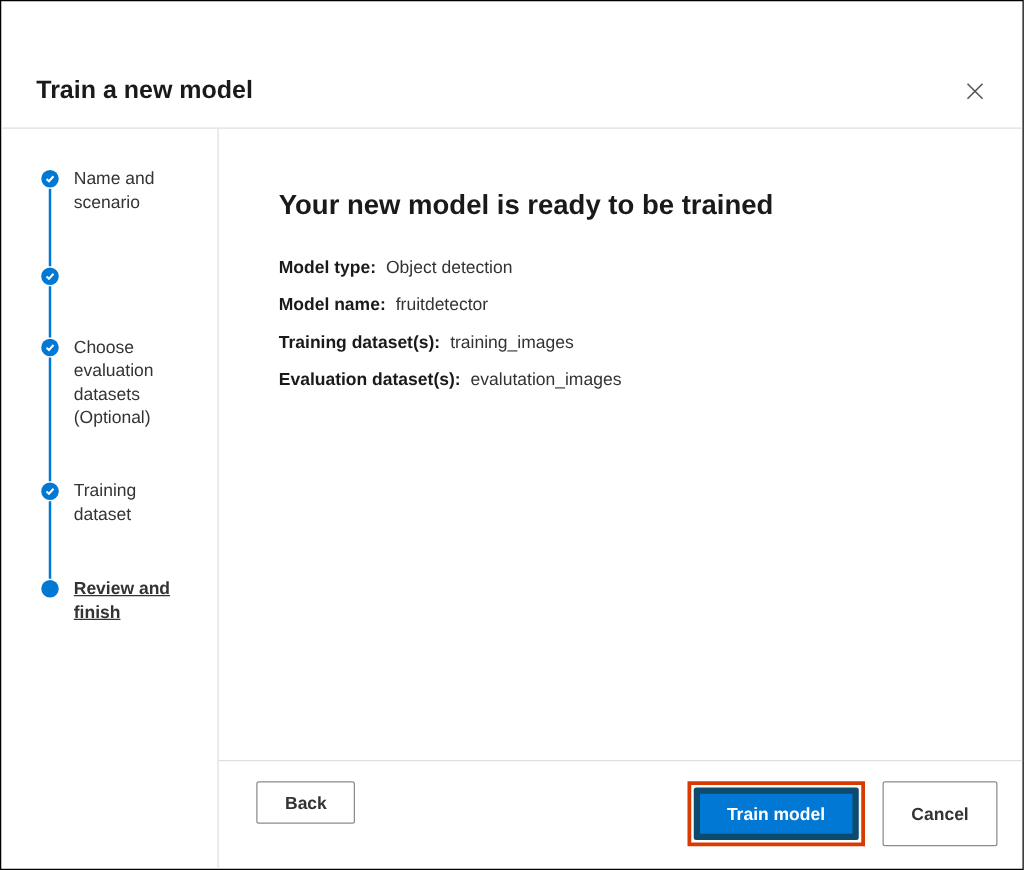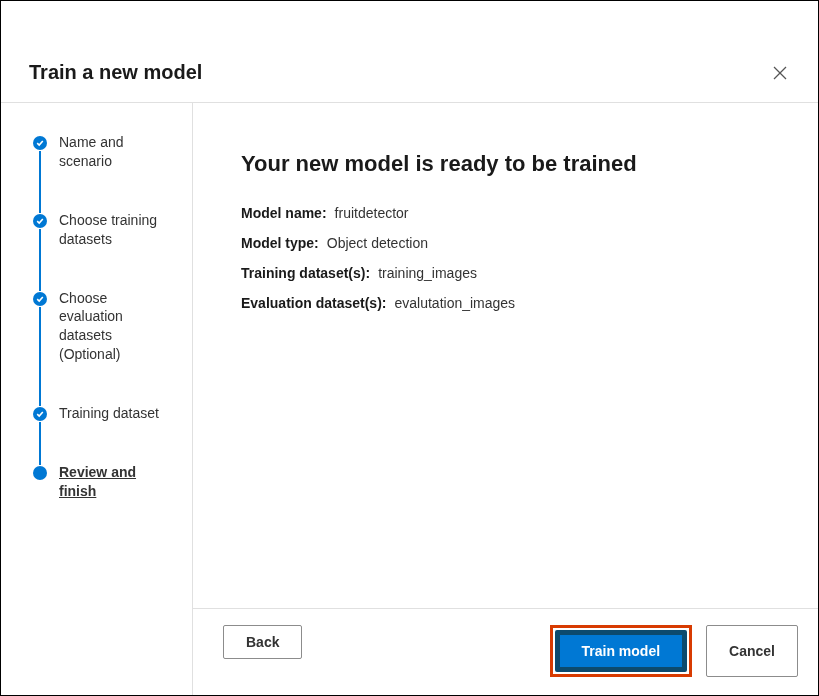--- a/index.html
+++ b/index.html
@@ -36,21 +36,21 @@
     .close-btn svg {
       display: block;
     }
     .body {
       display: flex;
       flex: 1;
       border-top: 1px solid #e0e0e0;
       min-height: 0;
     }
     .sidebar {
-      width: 192px;
+      width: 174px;
       padding: 30px 16px 30px 32px;
       border-right: 1px solid #e0e0e0;
     }
     .steps {
       position: relative;
     }
     .step {
       display: flex;
       align-items: flex-start;
       position: relative;
@@ -185,21 +185,20 @@
             </svg>
         </div>
         <div class="step-label">Name and scenario</div>
       </div>
       <div class="step">
         <div class="step-icon">
           <svg viewBox="0 0 10 10" fill="none" stroke="currentColor" stroke-width="2">
               <polyline points="1.5,5.2 4,7.5 8.5,2.5"></polyline>
             </svg>
         </div>
-        <div class="step-label">Choose training datasets</div>
       </div>
       <div class="step">
         <div class="step-icon">
           <svg viewBox="0 0 10 10" fill="none" stroke="currentColor" stroke-width="2">
               <polyline points="1.5,5.2 4,7.5 8.5,2.5"></polyline>
             </svg>
         </div>
         <div class="step-label">Choose evaluation datasets (Optional)</div>
       </div>
       <div class="step">
@@ -214,26 +213,26 @@
         <div class="step-icon"></div>
         <div class="step-label">Review and finish</div>
       </div>
     </div>
   </div>
 
   <div class="main">
     <div class="content">
       <div class="content-title">Your new model is ready to be trained</div>
       <div class="row">
+        <div class="row-label">Model type:</div>
+        <div class="row-value">Object detection</div>
+      </div>
+      <div class="row">
         <div class="row-label">Model name:</div>
         <div class="row-value">fruitdetector</div>
-      </div>
-      <div class="row">
-        <div class="row-label">Model type:</div>
-        <div class="row-value">Object detection</div>
       </div>
       <div class="row">
         <div class="row-label">Training dataset(s):</div>
         <div class="row-value">training_images</div>
       </div>
       <div class="row">
         <div class="row-label">Evaluation dataset(s):</div>
         <div class="row-value">evalutation_images</div>
       </div>
     </div>

